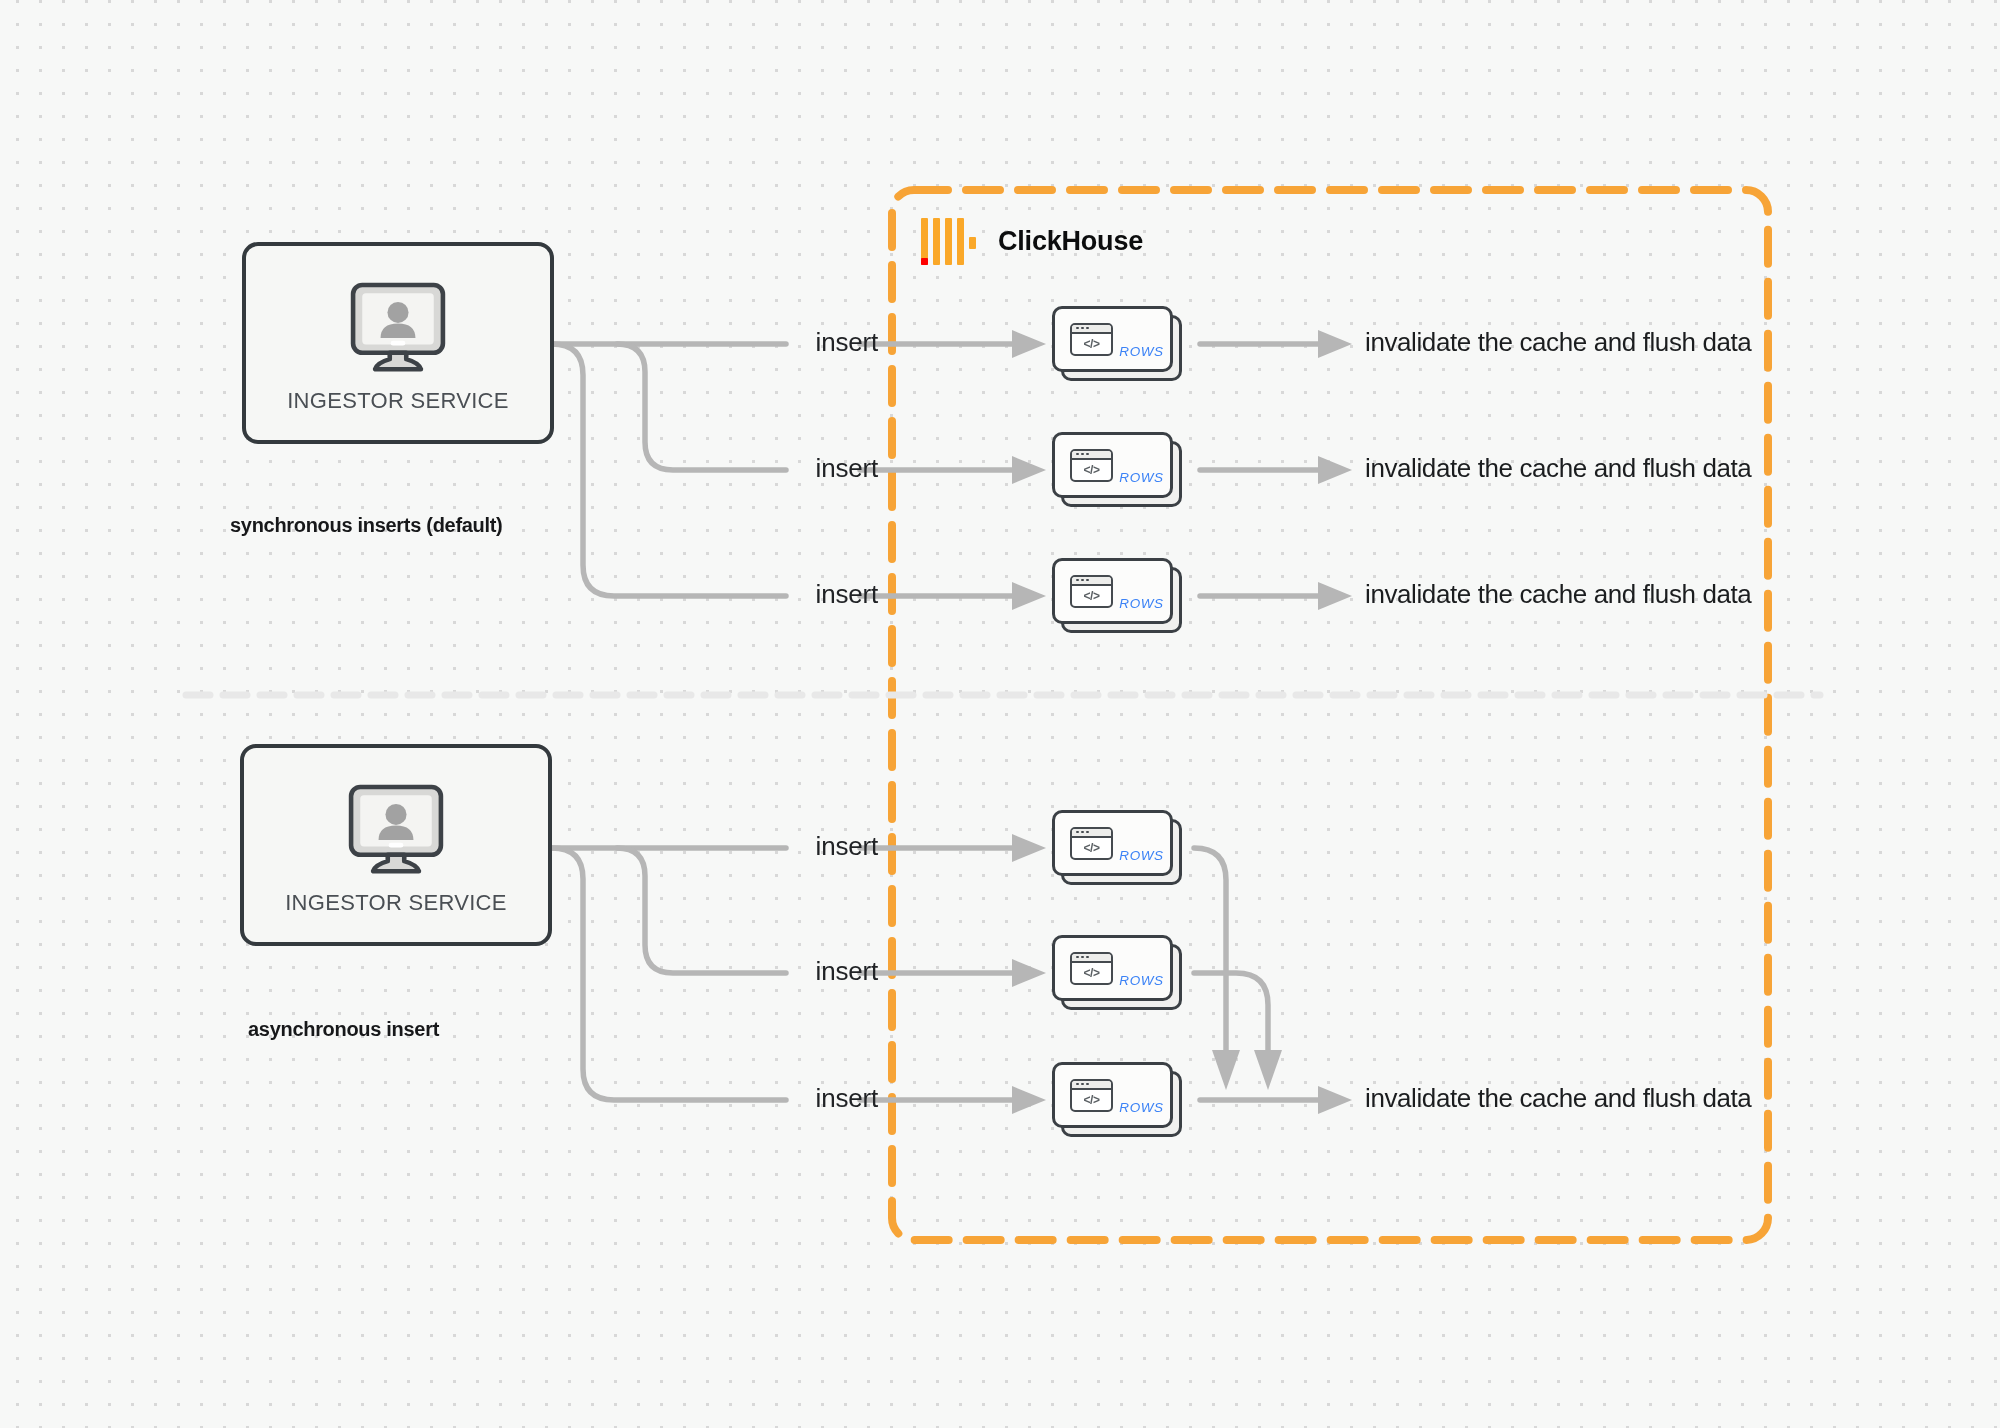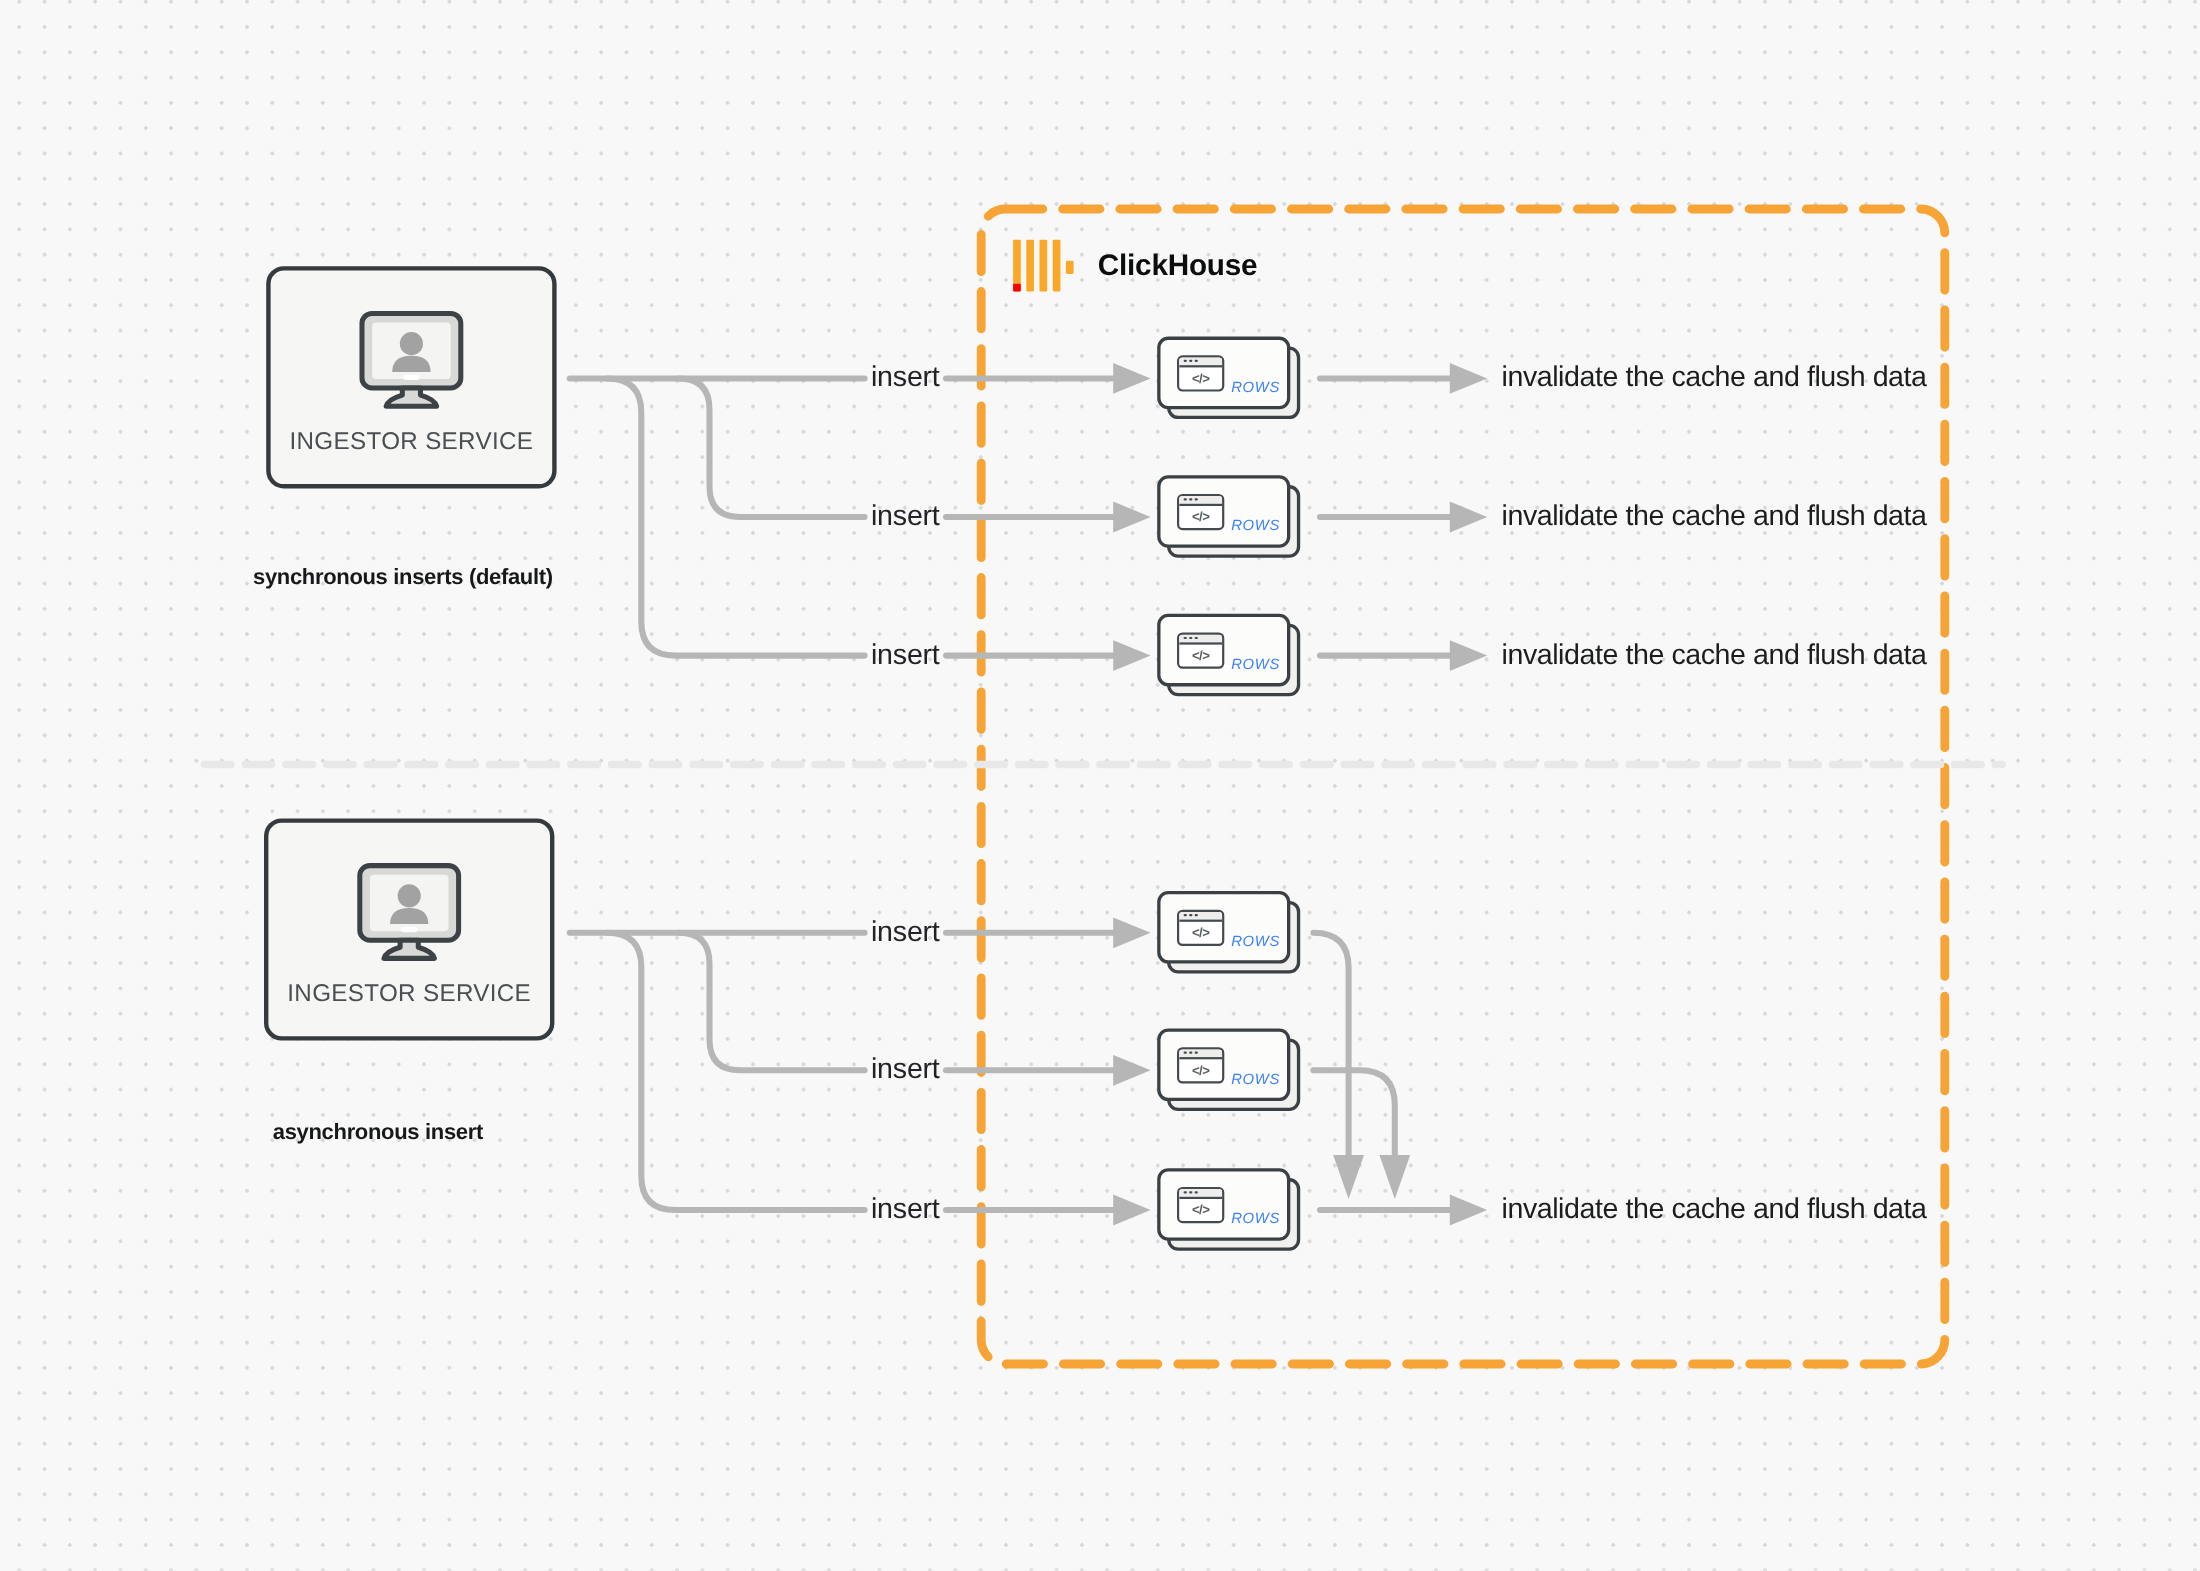--- a/index.html
+++ b/index.html
@@ -9,21 +9,21 @@
     font-family:"Liberation Sans",sans-serif;
     background-color:#f7f8f7;
     background-image:radial-gradient(circle,#d8d8d8 1.6px,transparent 1.8px);
     background-size:23px 23px;
     background-position:6px 13px;
   }
   #wires{position:absolute;left:0;top:0;width:2000px;height:1428px;}
 
   
   .ingestor{
-    position:absolute;width:264px;height:202px;
+    position:absolute;width:312px;height:202px;
     background:#f6f7f5;border:4px solid #343a3e;border-radius:16px;
     display:flex;flex-direction:column;align-items:center;justify-content:flex-end;
     padding-bottom:26px;
   }
   .ingestor .label{
     font-size:22px;letter-spacing:.3px;color:#4a4f54;margin-top:10px;white-space:nowrap;
   }
   .ingestor svg{display:block;}
 
   
@@ -57,21 +57,21 @@
     flex:1;display:flex;align-items:center;justify-content:center;
     font-size:12px;font-weight:bold;color:#5a5f63;letter-spacing:-.5px;
   }
   .rowscard .rowslabel{
     flex:1;text-align:center;font-size:13.5px;font-style:italic;
     color:#3b82f6;letter-spacing:.6px;padding-right:0;margin-top:24px;
   }
 
   
   .insert-label{
-    position:absolute;width:110px;text-align:center;transform:translateY(-54%);
+    position:absolute;width:110px;text-align:right;transform:translateY(-54%);
     font-size:26px;color:#212326;letter-spacing:-.2px;
   }
   .result-label{
     position:absolute;transform:translateY(-54%);
     font-size:26px;color:#1b1d1f;letter-spacing:-.4px;white-space:nowrap;
   }
 
   
   .ch-logo-row{position:absolute;display:flex;align-items:center;}
   .ch-bars{position:relative;width:55px;height:47px;flex:none;}

